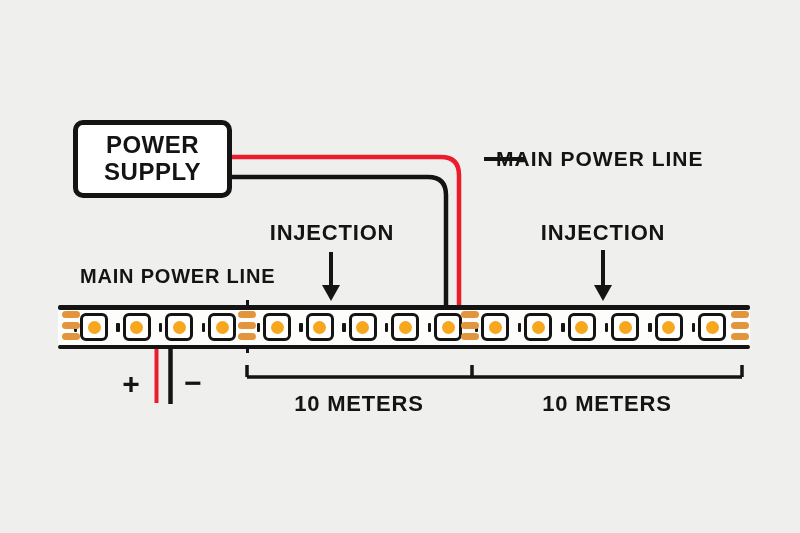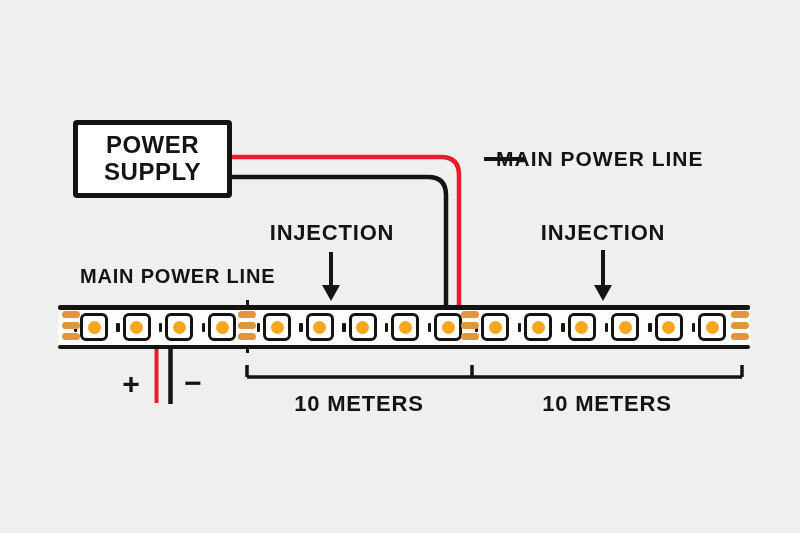--- a/index.html
+++ b/index.html
@@ -8,21 +8,21 @@
     width:800px;height:533px;
     background:#efefed;
     overflow:hidden;
     font-family:"Liberation Sans", sans-serif;
     color:#141414;
   }
   .abs{position:absolute;}
   
   #psu-box{
     left:73px;top:120px;width:159px;height:78px;
-    background:#ffffff;border:5px solid #141414;border-radius:4px;
+    background:#ffffff;border:5px solid #141414;border-radius:10px;
     box-sizing:border-box;
     display:flex;align-items:center;justify-content:center;
   }
   #psu-label{
     font-weight:bold;font-size:24px;line-height:1.12;
     letter-spacing:0.5px;text-align:center;white-space:pre-line;
   }
   
   #wire-layer{left:0;top:0;width:800px;height:533px;pointer-events:none;}
   

